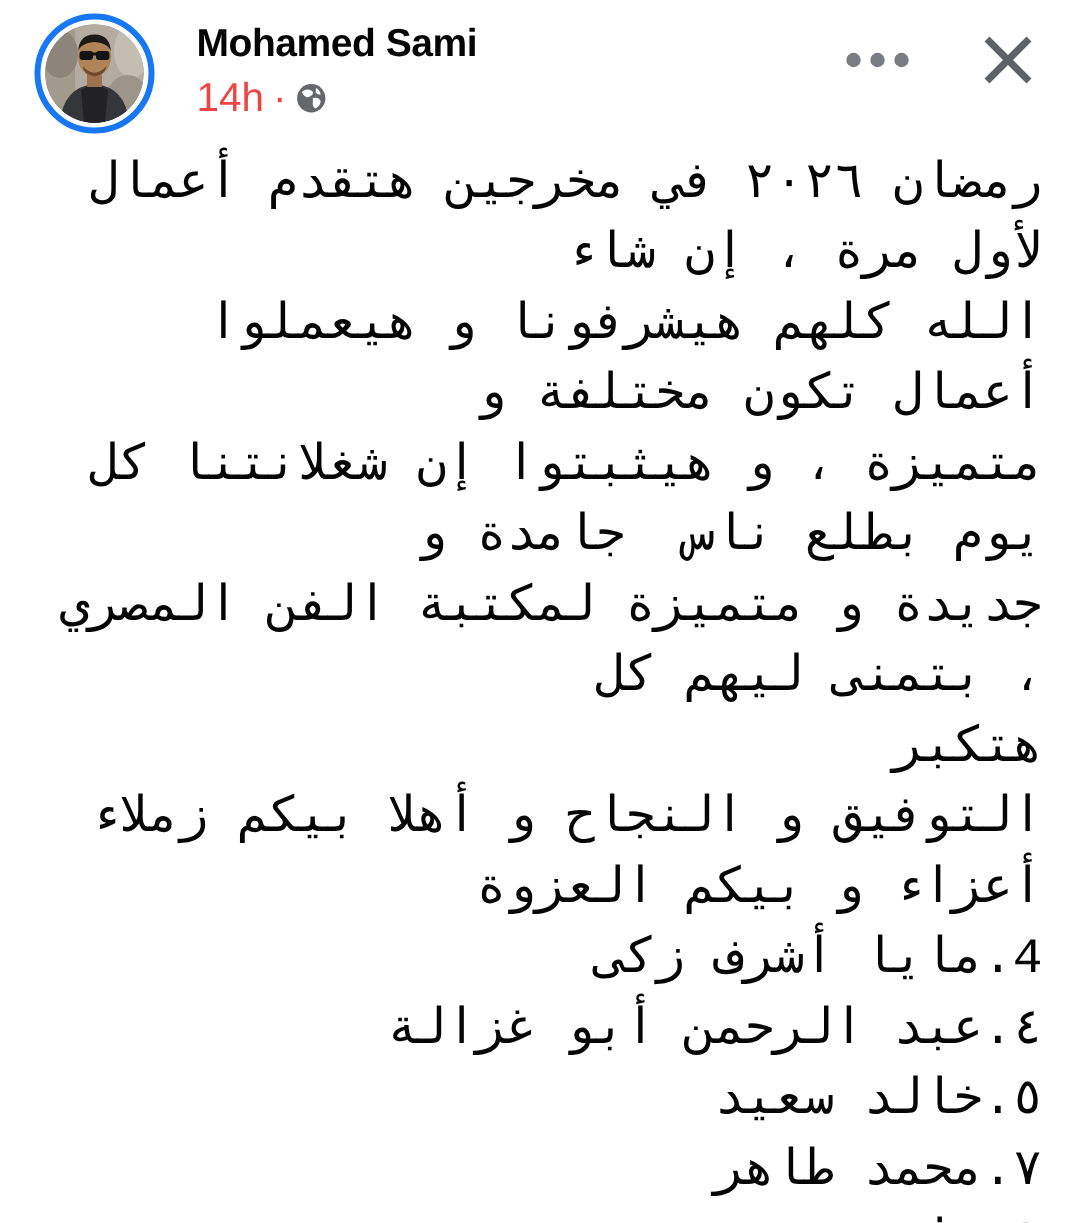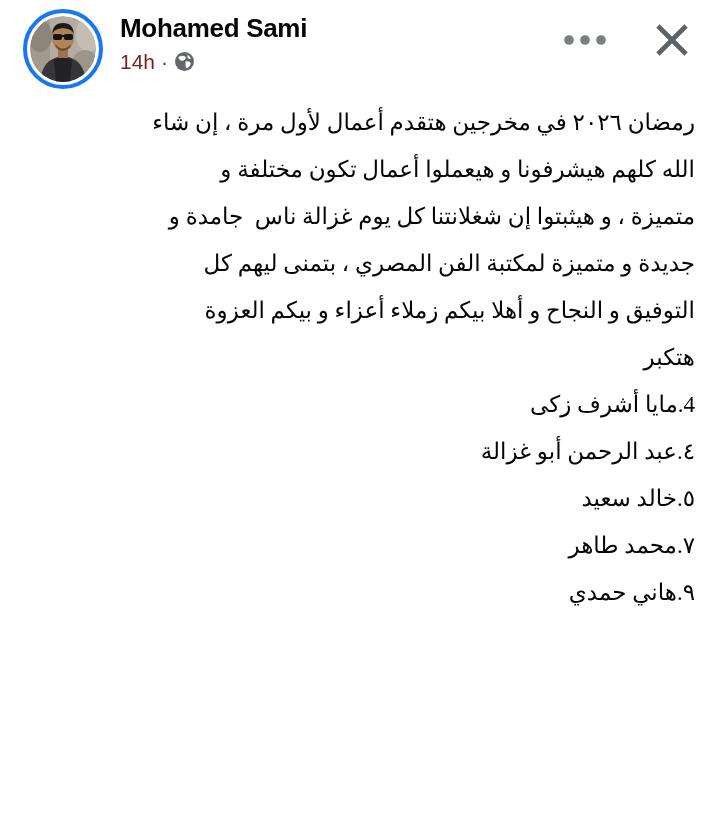--- a/index.html
+++ b/index.html
@@ -29,36 +29,36 @@
     flex: 0 0 auto;
     cursor: pointer;
   }
   .avatar-photo {
     width: 66px;
     height: 66px;
     border-radius: 50%;
     overflow: hidden;
     display: block;
   }
-  .header-text { margin-left: 17px; margin-top: 5px; }
+  .header-text { margin-left: 28px; margin-top: 5px; }
   .profile-name {
     font-size: 26px;
     font-weight: bold;
     color: #050505;
     letter-spacing: -0.3px;
     line-height: 1.15;
     cursor: pointer;
   }
   .meta-row {
     margin-top: 6px;
     display: flex;
     align-items: center;
     gap: 6px;
-    color: #7f1d1d;
-    font-size: 21px;
+    color: #ef4444;
+    font-size: 27px;
   }
   .header-actions {
     margin-left: auto;
     display: flex;
     align-items: center;
     gap: 34px;
     margin-top: 6px;
   }
   .menu-btn, .close-btn {
     background: none;
@@ -70,22 +70,22 @@
     justify-content: center;
   }
 
   
   .post-body {
     direction: rtl;
     text-align: right;
     padding: 6px 22px 0 20px;
   }
   .post-line {
-    font-family: Liberation Serif, serif;
-    font-size: 23px;
+    font-family: Liberation Mono, monospace;
+    font-size: 33px;
     line-height: 47px;
     color: #050505;
     white-space: pre-wrap;
   }
 </style>
 </head>
 <body>
 
 <div class="screen">
 
@@ -150,24 +150,24 @@
           <line x1="7" y1="7" x2="35" y2="35" stroke="#5e6267" stroke-width="4.6"></line>
           <line x1="35" y1="7" x2="7" y2="35" stroke="#5e6267" stroke-width="4.6"></line>
         </svg>
       </button>
     </div>
   </div>
 
   <div class="post-body">
     <div class="post-line">رمضان ٢٠٢٦ في مخرجين هتقدم أعمال لأول مرة ، إن شاء</div>
     <div class="post-line">الله كلهم هيشرفونا و هيعملوا أعمال تكون مختلفة و</div>
-    <div class="post-line">متميزة ، و هيثبتوا إن شغلانتنا كل يوم غزالة ناس  جامدة و</div>
+    <div class="post-line">متميزة ، و هيثبتوا إن شغلانتنا كل يوم بطلع ناس  جامدة و</div>
     <div class="post-line">جديدة و متميزة لمكتبة الفن المصري ، بتمنى ليهم كل</div>
+    <div class="post-line">هتكبر</div>
     <div class="post-line">التوفيق و النجاح و أهلا بيكم زملاء أعزاء و بيكم العزوة</div>
-    <div class="post-line">هتكبر</div>
     <div class="post-line">4.مايا أشرف زكى</div>
     <div class="post-line">٤.عبد الرحمن أبو غزالة</div>
     <div class="post-line">٥.خالد سعيد</div>
     <div class="post-line">٧.محمد طاهر</div>
     <div class="post-line">٩.هاني حمدي</div>
   </div>
 
 </div>
 
 </body></html>

